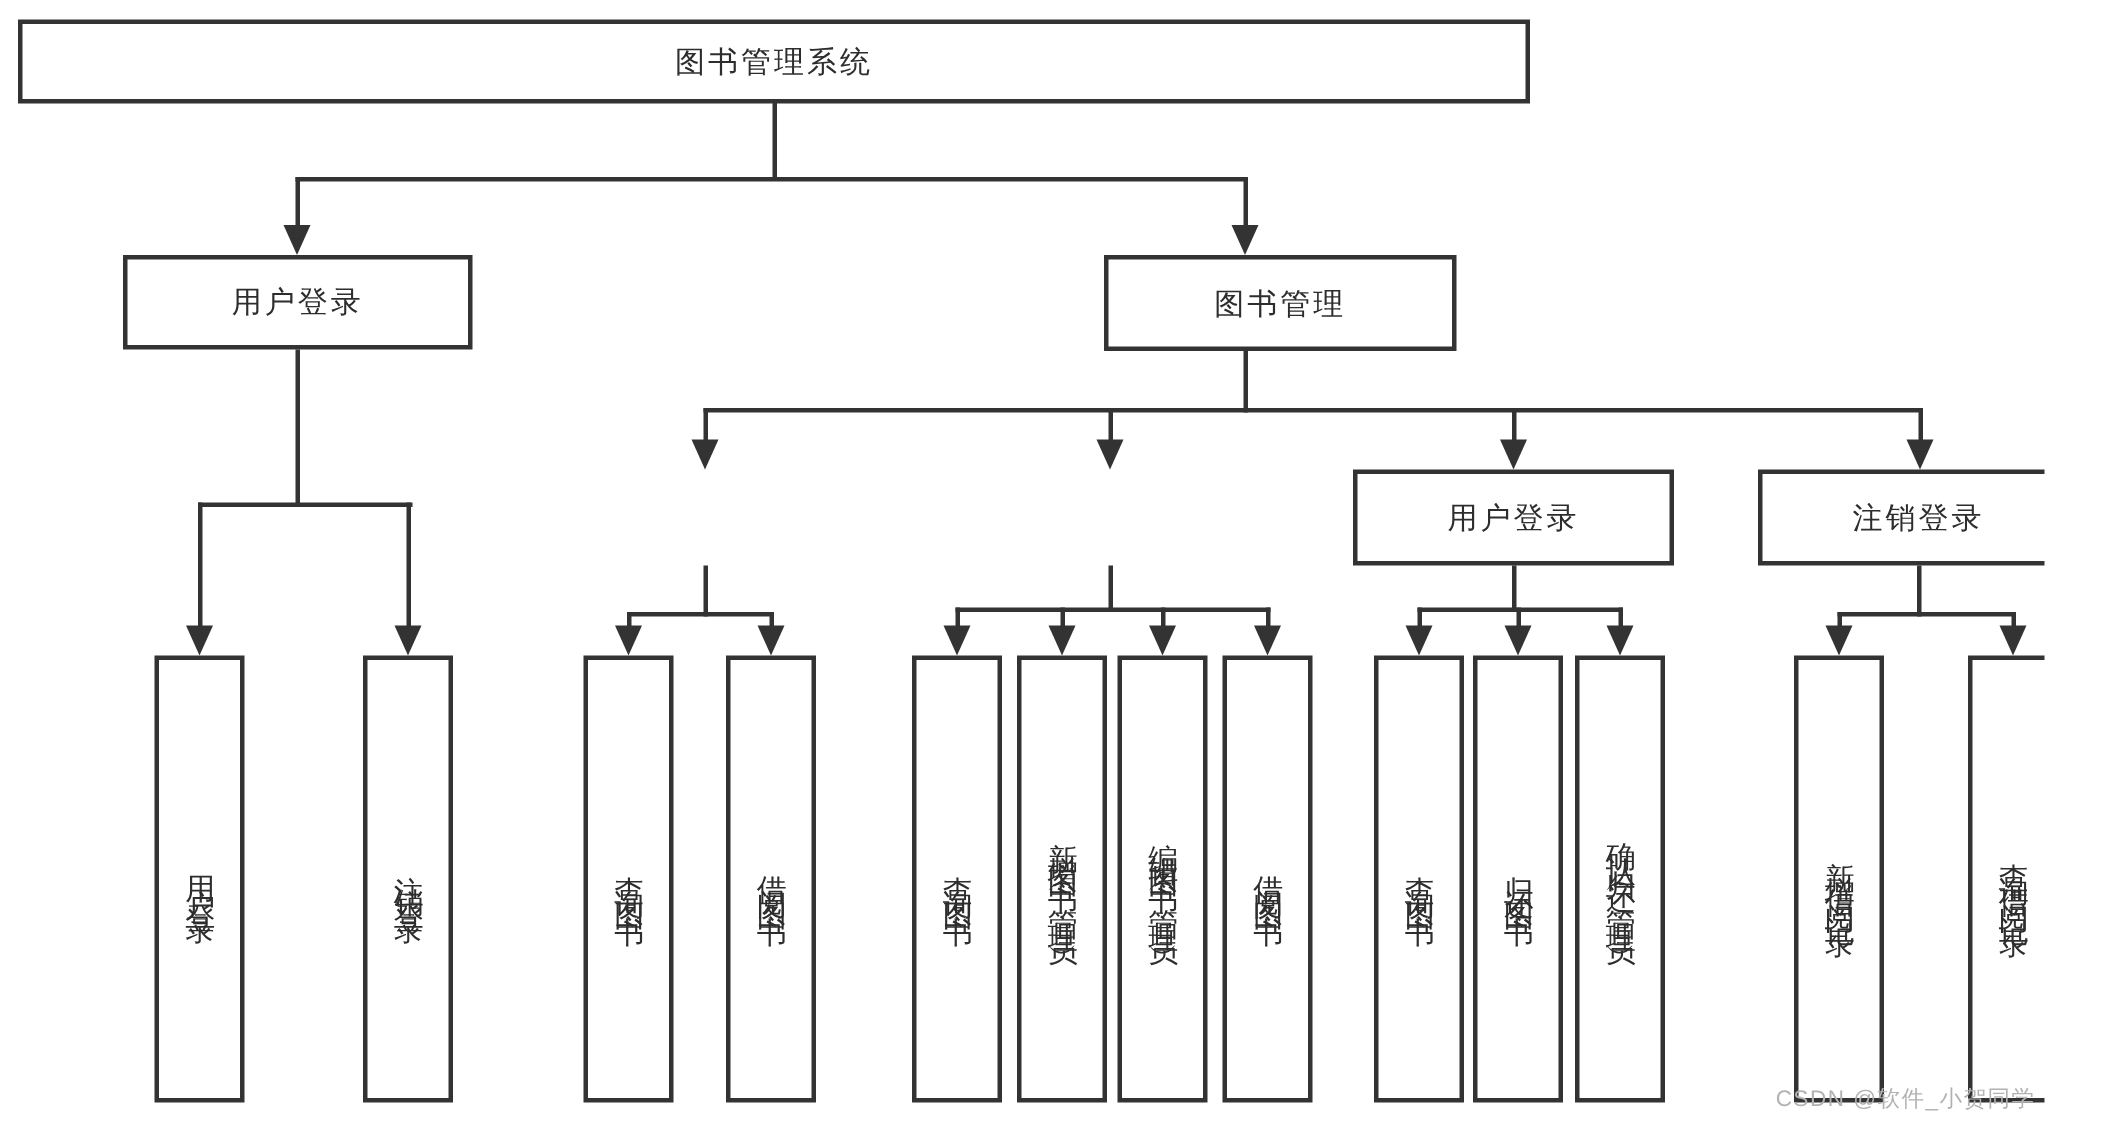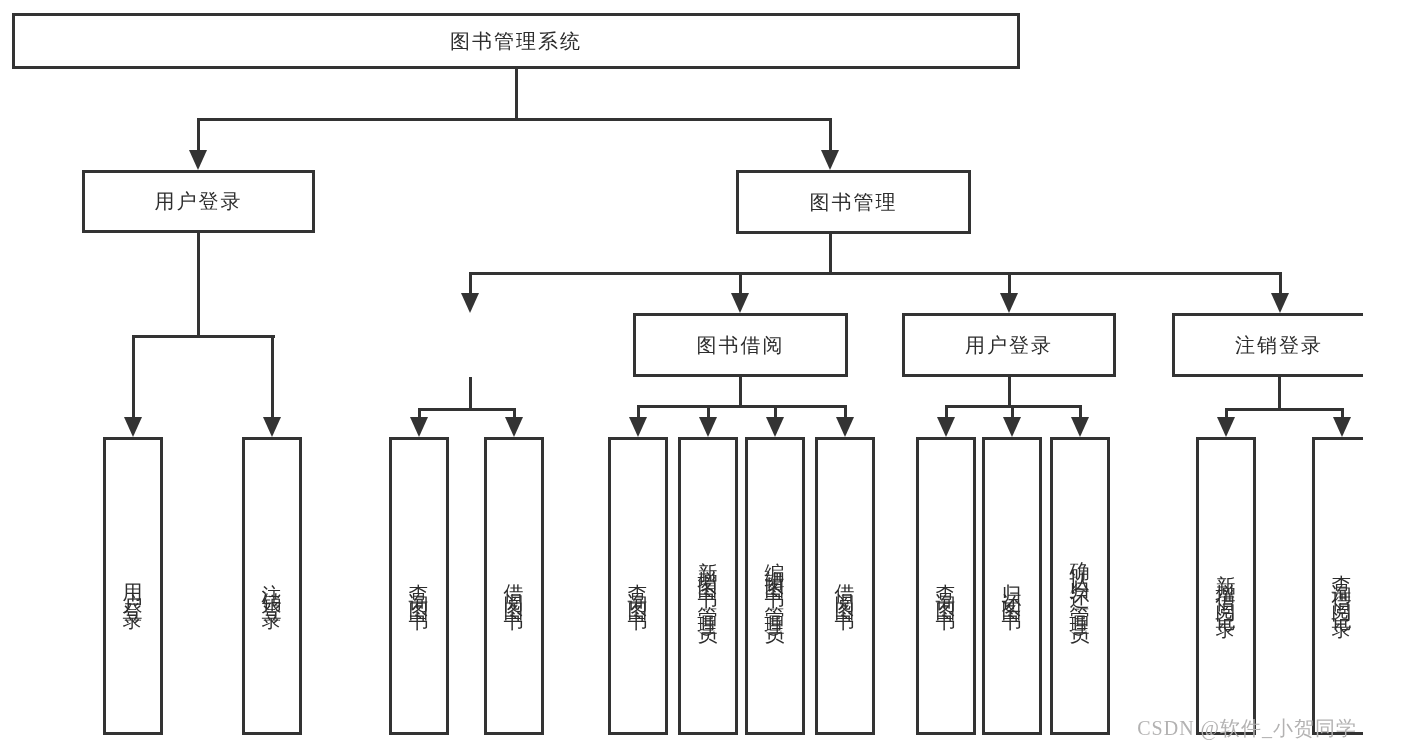--- a/index.html
+++ b/index.html
@@ -1,20 +1,20 @@
 <!DOCTYPE html>
 <html><head>
 <meta charset="utf-8">
 <style>
   html,body{margin:0;padding:0;background:#fff;}
   #stage{
     position:relative;
     width:1363px;height:747px;
     background:#ffffff;
-    font-family:Liberation Serif, serif;
+    font-family:Liberation Sans, sans-serif;
     overflow:hidden;
   }
   .box{
     position:absolute;
     background:#ffffff;
     border:3px solid #333333;
     box-sizing:border-box;
     display:flex;align-items:center;justify-content:center;
   }
   .hlabel{
@@ -37,21 +37,21 @@
   .hline{position:absolute;height:3px;background:#333333;}
   .arrowhead{
     position:absolute;width:0;height:0;
     border-left:9px solid transparent;
     border-right:9px solid transparent;
     border-top:20px solid #333333;
   }
   .watermark{
     position:absolute;
     right:6px;bottom:5px;
-    font-size:20px;color:#b3b2b2;
+    font-size:15px;color:#b3b2b2;
     letter-spacing:1px;
     z-index:10;white-space:nowrap;
   }
 </style>
 </head>
 <body>
 
 <div id="stage">
 
   <div class="box" style="left:12px;top:13px;width:1008px;height:56px;">
@@ -83,23 +83,20 @@
   <div class="hline" style="left:468.5px;top:272px;width:813px;"></div>
   <div class="vline" style="left:468.5px;top:272px;height:25px;"></div>
   <div class="arrowhead" style="left:461px;top:293px;"></div>
   <div class="vline" style="left:738.5px;top:272px;height:25px;"></div>
   <div class="arrowhead" style="left:731px;top:293px;"></div>
   <div class="vline" style="left:1007.5px;top:272px;height:25px;"></div>
   <div class="arrowhead" style="left:1000px;top:293px;"></div>
   <div class="vline" style="left:1278.5px;top:272px;height:25px;"></div>
   <div class="arrowhead" style="left:1271px;top:293px;"></div>
 
-  <div class="box" style="left:633px;top:313px;width:215px;height:64px;">
-    <span class="hlabel">图书借阅</span>
-  </div>
   <div class="box" style="left:902px;top:313px;width:214px;height:64px;">
     <span class="hlabel">用户登录</span>
   </div>
   <div class="box" style="left:1172px;top:313px;width:214px;height:64px;">
     <span class="hlabel">注销登录</span>
   </div>
 
   <div class="vline" style="left:468.5px;top:377px;height:34px;"></div>
   <div class="hline" style="left:417.5px;top:408px;width:98px;"></div>
   <div class="vline" style="left:417.5px;top:408px;height:13px;"></div>

